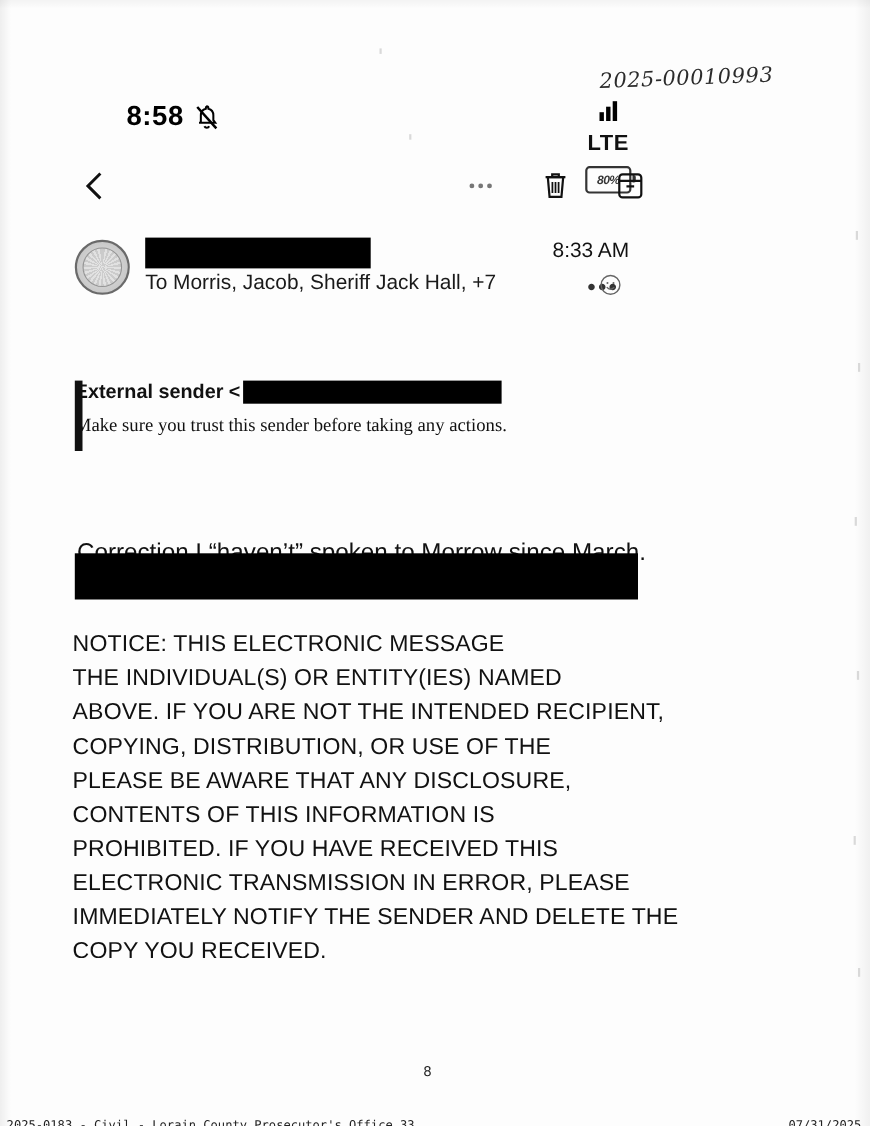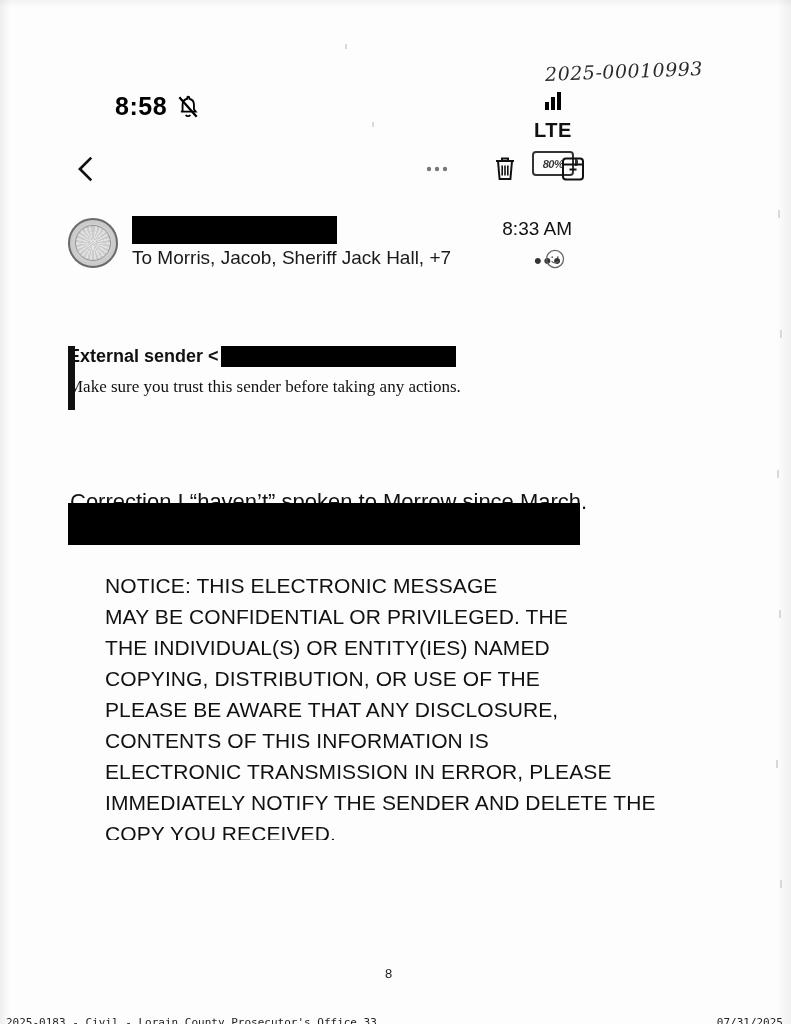--- a/index.html
+++ b/index.html
@@ -300,21 +300,20 @@
   }
   .notice {
     position: absolute;
     left: 6px;
     top: 482px;
     width: 520px;
     font-size: 21px;
     line-height: 31px;
     color: #111;
     letter-spacing: 0.1px;
-    margin-left: 39px;
   }
   .notice div {
     white-space: nowrap;
   }
   .notice div:last-child {
     position: relative;
     overflow: hidden;
     height: 22px;
   }
 
@@ -445,25 +444,26 @@
       </div>
       <div class="external-line2">Make sure you trust this sender before taking any actions.</div>
     </div>
 
     <div class="body-correction">Correction I “haven’t” spoken to Morrow since March.</div>
 
     <div class="body-redact-block"></div>
 
     <div class="notice">
       <div>NOTICE:  THIS ELECTRONIC MESSAGE</div>
-      <div>MAY BE CONFIDENTIAL OR PRIVILEGED.  THE</div>
       <div>THE INDIVIDUAL(S) OR ENTITY(IES) NAMED</div>
+      <div>ABOVE.  IF YOU ARE NOT THE INTENDED RECIPIENT,</div>
       <div>COPYING, DISTRIBUTION, OR USE OF THE</div>
       <div>PLEASE BE AWARE THAT ANY DISCLOSURE,</div>
       <div>CONTENTS OF THIS INFORMATION IS</div>
+      <div>PROHIBITED.  IF YOU HAVE RECEIVED THIS</div>
       <div>ELECTRONIC TRANSMISSION IN ERROR, PLEASE</div>
       <div>IMMEDIATELY NOTIFY THE SENDER AND DELETE THE</div>
       <div>COPY YOU RECEIVED.</div>
     </div>
 
   </div>
 
   <div class="page-number">8</div>
 
   <div class="footer">

